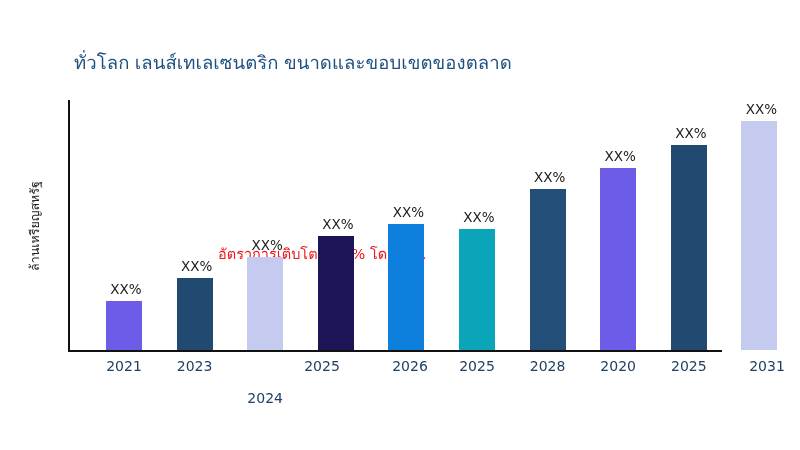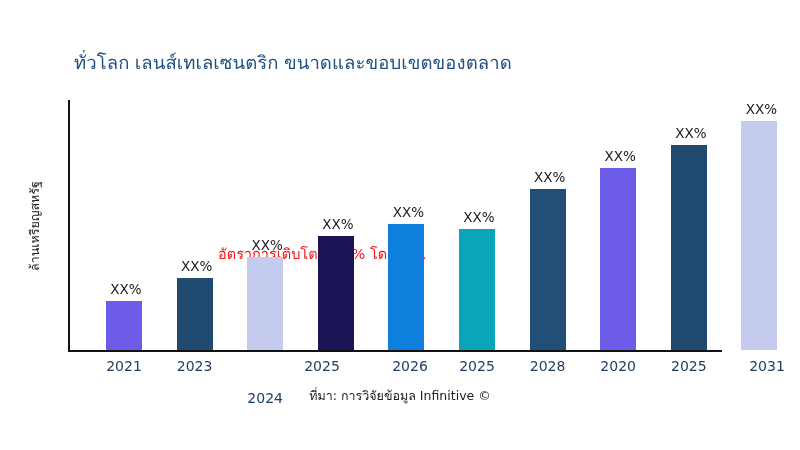--- a/index.html
+++ b/index.html
@@ -198,15 +198,14 @@
         <div class="tick-label" style="left: 219px;">2025</div>
         <div class="tick-label" style="left: 307px;">2026</div>
         <div class="tick-label" style="left: 374px;">2025</div>
         <div class="tick-label" style="left: 444.6px;">2028</div>
         <div class="tick-label" style="left: 515.2px;">2020</div>
         <div class="tick-label" style="left: 585.8px;">2025</div>
         <div class="tick-label" style="left: 664px;">2031</div>
       </div>
   </div>
 
-  <div id="source-note">ที่มา: การวิจัยข้อมูล Infinitive ©</div>
 
 </div>
 
 </body></html>

